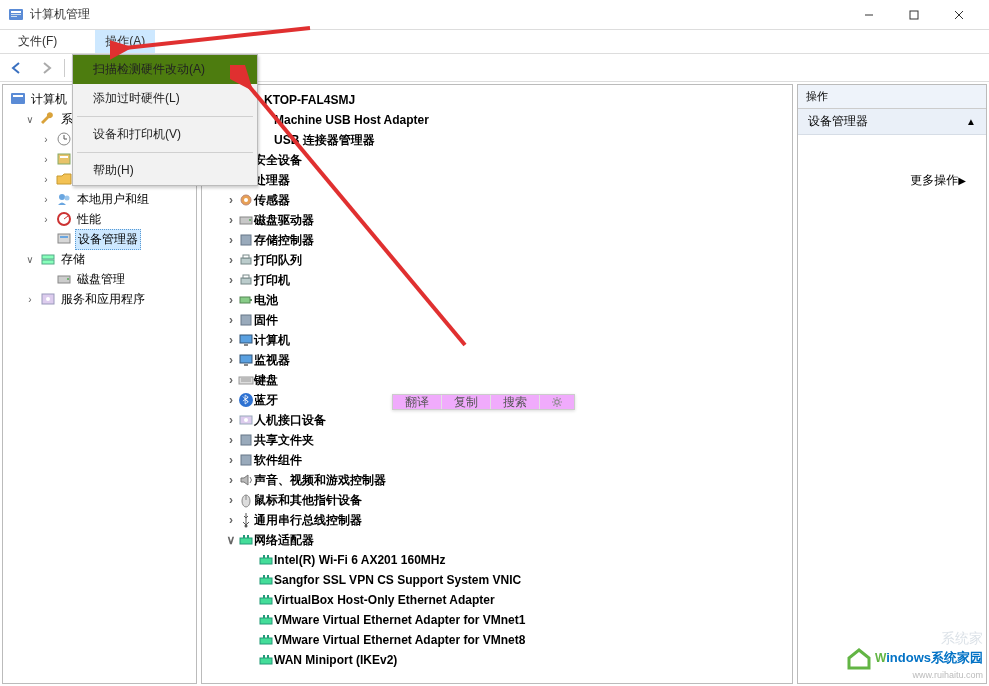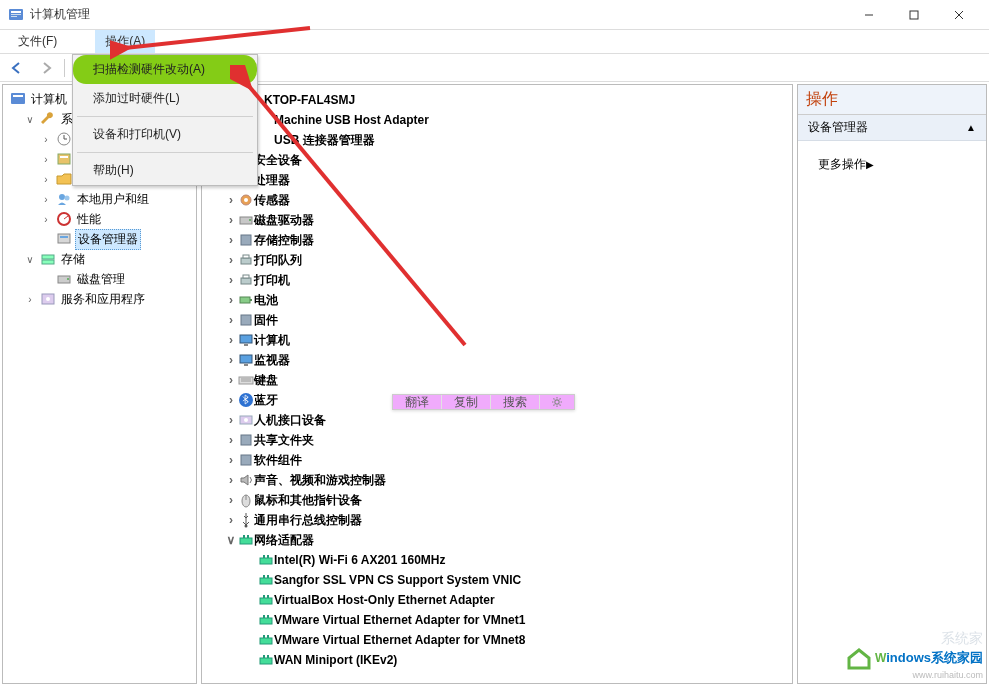--- a/index.html
+++ b/index.html
@@ -23,24 +23,24 @@
 .toolbar { height: 28px; display: flex; align-items: center; padding: 0 6px; gap: 4px; border-bottom: 1px solid #ddd; }
 .tbtn { width: 24px; height: 22px; display: flex; align-items: center; justify-content: center; border: 1px solid transparent; }
 .tsep { width: 1px; height: 18px; background: #ccc; margin: 0 2px; }
 
 
 .main { display: flex; height: calc(686px - 30px - 24px - 28px); position: relative; }
 .panel { border: 1px solid #bbb; margin: 2px; background: #fff; overflow: auto; }
 .left-panel { width: 195px; flex-shrink: 0; }
 .center-panel { flex: 1; }
 .right-panel { width: 190px; flex-shrink: 0; display: flex; flex-direction: column; }
-.right-header { background: #eef3fa; border-bottom: 1px solid #ccc; padding: 4px 8px; font-size: 16px; color: #c2410c; }
+.right-header { background: #eef3fa; border-bottom: 1px solid #ccc; padding: 4px 8px; font-size: 11px; color: #000000; }
 .right-section { background: #eaf0f8; padding: 4px 10px; display: flex; justify-content: space-between; align-items: center; border-bottom: 1px solid #d6dde6; }
 .right-section .arrow { font-size: 10px; }
-.right-sub { padding: 15px 20px; display: flex; justify-content: flex-start; align-items: center; }
+.right-sub { padding: 5px 20px; display: flex; justify-content: flex-end; align-items: center; margin-top: 32px; }
 .right-sub .arrow { font-size: 10px; }
 
 
 .tree { padding: 4px 0; }
 .tree ul { list-style: none; }
 .tree li { white-space: nowrap; }
 .tree .row { display: flex; align-items: center; height: 20px; padding-left: 4px; }
 .tree .expander { width: 14px; text-align: center; color: #666; font-size: 10px; display: inline-block; }
 .tree .node-icon { width: 16px; height: 16px; margin: 0 3px; display: inline-flex; align-items: center; justify-content: center; }
 .tree .selected { background: #cde8ff; border: 1px dotted #5a9bd4; }
@@ -51,21 +51,21 @@
 .devtree { padding: 5px 2px; }
 .devtree ul { list-style: none; }
 .devtree li { white-space: nowrap; }
 .devtree .drow { display: flex; align-items: center; height: 20px; font-weight: bold; }
 .devtree .children { padding-left: 20px; }
 .devtree .children2 { padding-left: 40px; }
 
 
 .dropdown { position: absolute; top: 54px; left: 72px; width: 186px; background: #f2f2f2; border: 1px solid #bcbcbc; box-shadow: 1px 2px 3px rgba(0,0,0,.2); z-index: 50; }
 .dropdown .dmitem { padding: 6px 20px; font-size: 12px; color: #222; }
-.dropdown .dmitem.highlight { background: #84cc16; border-radius: 13px; }
+.dropdown .dmitem.highlight { background: #4d7c0f; }
 .dropdown .dmsep { height: 1px; background: #d0d0d0; margin: 3px 4px; }
 
 
 .float-tool { position: absolute; left: 392px; top: 394px; height: 16px; display: flex; border: 1px solid #ccc; box-shadow: 0 1px 3px rgba(0,0,0,.15); background: #f0abfc; z-index: 40; }
 .float-tool .fbtn { padding: 0 12px; display: flex; align-items: center; border-right: 1px solid #e2e2e2; font-size: 12px; color: #555; }
 .float-tool .fbtn:last-child { border-right: none; width: 34px; justify-content: center; }
 
 
 .red-arrow { position: absolute; z-index: 60; pointer-events: none; }
 

